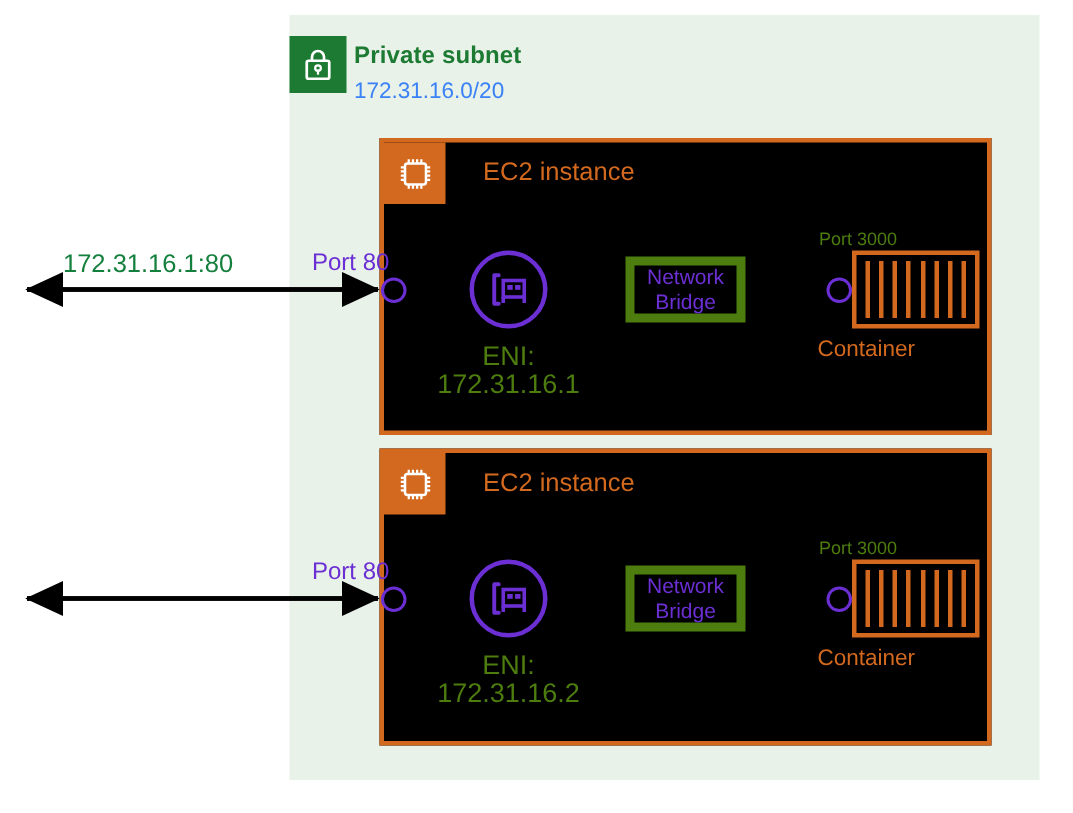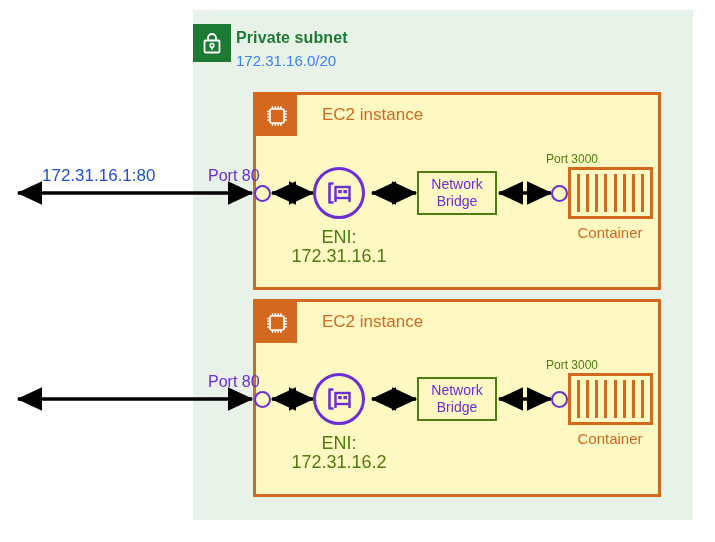--- a/index.html
+++ b/index.html
@@ -12,57 +12,57 @@
           background:#e8f2e8;}
   .subnet-icon{position:absolute;left:193px;top:24px;width:38px;height:38px;
                background:#1d7a33;display:flex;align-items:center;justify-content:center;}
   .subnet-title{position:absolute;left:236px;top:29px;font-size:16px;color:#1d7a33;
                 font-weight:600;letter-spacing:.1px;white-space:nowrap;}
   .subnet-cidr{position:absolute;left:236px;top:52px;font-size:15px;color:#3b82f6;
                white-space:nowrap;}
 
   
   .ec2{position:absolute;left:253px;width:408px;height:198px;
-       background:#fef9c3;border:3px solid #d2691e;box-sizing:border-box;}
+       background:#000000;border:3px solid #d2691e;box-sizing:border-box;}
   .ec2-1{top:92px;}
   .ec2-2{top:299px;}
   .ec2-ico{position:absolute;left:0;top:0;width:41px;height:41px;background:#d2691e;
            display:flex;align-items:center;justify-content:center;}
   .ec2-label{position:absolute;left:66px;top:10px;font-size:17px;color:#d2691e;
              white-space:nowrap;}
 
   
   .eni-circle{position:absolute;width:52px;height:52px;border:3px solid #6b2fd4;
               border-radius:50%;box-sizing:border-box;
               display:flex;align-items:center;justify-content:center;}
   .eni-cap{position:absolute;width:150px;text-align:center;font-size:18px;color:#4d7c0f;
            line-height:19px;white-space:nowrap;}
 
   
-  .bridge{position:absolute;width:80px;height:44px;border:2px solid #4d7c0f;
+  .bridge{position:absolute;width:80px;height:44px;border:6px solid #4d7c0f;
           box-sizing:border-box;display:flex;flex-direction:column;
           align-items:center;justify-content:center;
           font-size:14px;color:#6b2fd4;line-height:17px;}
 
   
   .cont-box{position:absolute;width:85px;height:52px;border:3px solid #d2691e;
             box-sizing:border-box;display:flex;align-items:center;
             justify-content:space-between;padding:4px 6px;}
   .cont-box i{display:block;width:3px;height:100%;background:#d2691e;}
-  .cont-cap{position:absolute;width:130px;text-align:center;font-size:15px;color:#d2691e;
+  .cont-cap{position:absolute;width:130px;text-align:left;font-size:15px;color:#d2691e;
             white-space:nowrap;}
 
   
   .port{position:absolute;width:17px;height:17px;border:2.5px solid #6b2fd4;
         border-radius:50%;box-sizing:border-box;background:transparent;}
   .port-lab{position:absolute;font-size:16px;color:#6b2fd4;white-space:nowrap;}
   .port-lab-3000{position:absolute;font-size:12px;color:#4d7c0f;white-space:nowrap;}
 
   
-  .ip{position:absolute;font-size:17px;color:#1d4ed8;white-space:nowrap;}
+  .ip{position:absolute;font-size:17px;color:#15803d;white-space:nowrap;}
 
   svg.lines{position:absolute;left:0;top:0;width:715px;height:542px;
             pointer-events:none;}
 </style>
 </head>
 <body>
 
 <div class="stage">
 
   <div class="subnet"></div>

